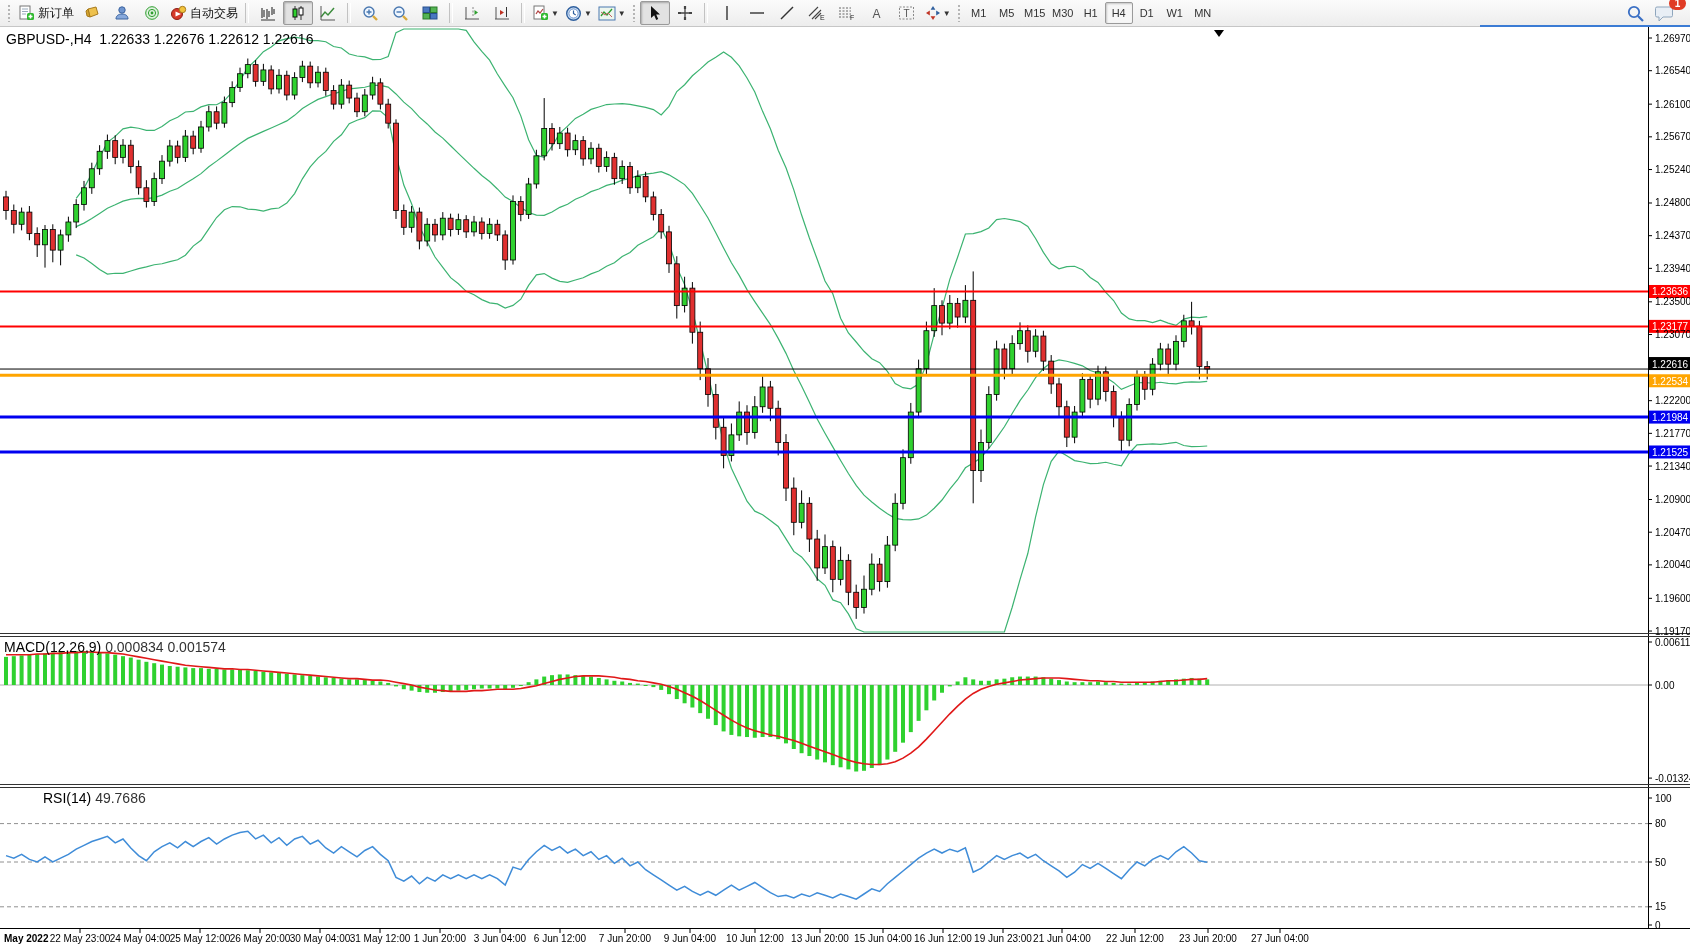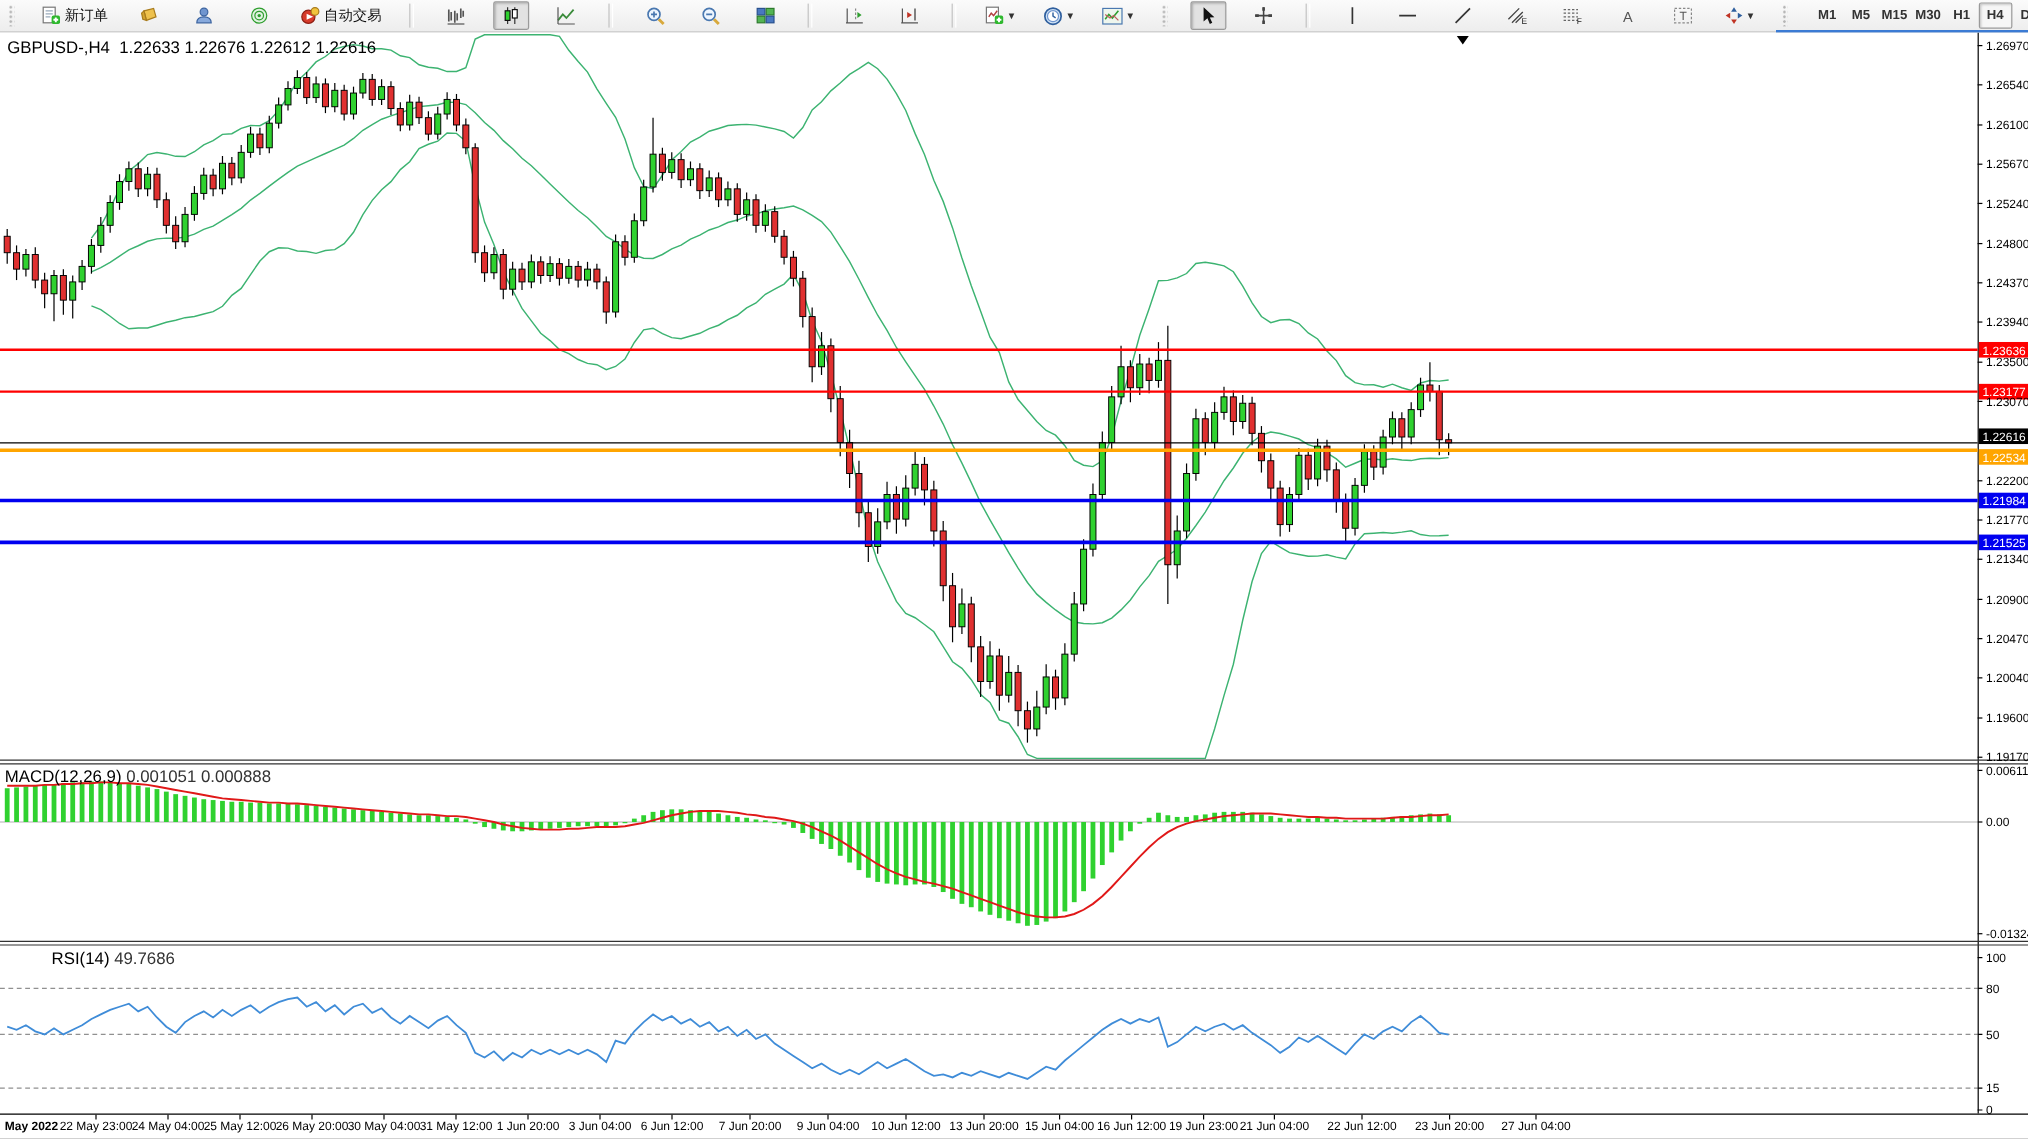--- a/index.html
+++ b/index.html
@@ -1,29 +1,29 @@
 <!DOCTYPE html>
 <html><head>
 <meta charset="utf-8">
 <style>
   html,body{margin:0;padding:0;background:#888;}
   #app{position:relative;width:1690px;height:949px;background:#fff;overflow:hidden;
        font-family:"Liberation Sans",sans-serif;-webkit-font-smoothing:none;}
   
   #toolbar{position:absolute;left:0;top:0;width:1690px;height:27px;background:linear-gradient(#fbfbfb,#ededed);
-           border-bottom:1px solid #c6c6c6;display:flex;align-items:center;padding:0 4px;box-sizing:border-box;z-index:50;gap:16px;}
+           border-bottom:1px solid #c6c6c6;display:flex;align-items:center;padding:0 4px;box-sizing:border-box;z-index:50;}
   .grip{width:5px;height:18px;margin:0 3px;background-image:radial-gradient(circle,#b5b5b5 1px,transparent 1.2px);
         background-size:4px 4px;flex:none;}
   .sep{width:2px;height:20px;margin:0 4px;border-left:1px solid #c2c2c2;border-right:1px solid #fff;flex:none;}
   .tbtn{display:flex;align-items:center;justify-content:center;height:22px;min-width:24px;padding:0 2px;
         border:1px solid transparent;border-radius:2px;flex:none;cursor:default;}
   .tbtn.pressed{border:1px solid #9a9a9a;background:#e2e2e2;box-shadow:inset 1px 1px 2px rgba(0,0,0,.25);}
   .tlabel{font-size:12px;color:#111;margin-left:3px;white-space:nowrap;}
   .caret{font-size:8px;color:#333;margin-left:2px;}
-  .tf{font-size:11px;font-weight:bold;color:#333;width:26px;height:20px;display:flex;align-items:center;
+  .tf{font-size:11px;font-weight:normal;color:#333;width:26px;height:20px;display:flex;align-items:center;
       justify-content:center;border:1px solid transparent;border-radius:2px;flex:none;}
   .tf.pressed{border:1px solid #9a9a9a;background:#f6f6f6;box-shadow:inset 1px 1px 2px rgba(0,0,0,.2);}
   #right-icons{margin-left:auto;display:flex;align-items:center;}
   #notif-badge{position:absolute;top:-5px;right:-7px;background:#e03b24;color:#fff;font-size:10px;font-weight:bold;
                border-radius:8px;min-width:13px;height:13px;line-height:13px;text-align:center;padding:0 2px;}
   #toolbar-accent{position:absolute;right:0;top:25px;width:210px;height:2px;background:#3b7bd4;z-index:51;}
   
   .panel-label{position:absolute;font-size:14px;color:#000;z-index:20;white-space:pre;}
   #symbol-header{left:6px;top:31px;}
   #macd-label{left:4px;top:639px;}
@@ -263,21 +263,21 @@
         <svg width="20" height="18" viewBox="0 0 20 18">
           <path d="M2 3h14a1.5 1.5 0 011.5 1.5v7A1.5 1.5 0 0116 13H8l-4 4v-4H2A1.5 1.5 0 01.5 11.5v-7A1.5 1.5 0 012 3z" fill="#e8eef5" stroke="#8fa6bd"></path>
         </svg>
         <span id="notif-badge">1</span>
       </div>
     </div>
   </div>
   <div id="toolbar-accent"></div>
 
   <div class="panel-label" id="symbol-header">GBPUSD-,H4  1.22633 1.22676 1.22612 1.22616</div>
-  <div class="panel-label" id="macd-label"><span>MACD(12,26,9)</span> <span class="ind-vals">0.001051 0.000888</span></div>
+  <div class="panel-label" id="macd-label"><span>MACD(12,26,9)</span> <span class="ind-vals">0.000834 0.001574</span></div>
   <div class="panel-label" id="rsi-label"><span>RSI(14)</span> <span class="ind-vals">49.7686</span></div>
 
   <svg id="chart-svg" width="1690" height="949" viewBox="0 0 1690 949" style="position:absolute;left:0;top:0;">
       <line x1="1648.5" y1="27" x2="1648.5" y2="928" stroke="#000" stroke-width="1"></line>
       <line x1="0" y1="633.5" x2="1690" y2="633.5" stroke="#333"></line>
       <line x1="0" y1="636.5" x2="1690" y2="636.5" stroke="#333"></line>
       <line x1="0" y1="784.5" x2="1690" y2="784.5" stroke="#333"></line>
       <line x1="0" y1="787.5" x2="1690" y2="787.5" stroke="#333"></line>
       <line x1="0" y1="928.5" x2="1690" y2="928.5" stroke="#000"></line>
       <polyline points="76.2,198.41561607354532 84,188.13152143597077 91.8,173.59772157593827 99.6,157.2442826122686 107.39999999999999,142.3801209107795 115.2,136.35286510474072 123,128.7918530885645 130.8,127.05082529380003 138.6,128.26299249908874 146.4,130.28082951888263 154.2,130.44959557159004 162,126.45408537192449 169.79999999999998,120.72839105728097 177.6,117.2043158752609 185.4,111.98623023084642 193.2,111.42176930736213 201,106.92423843551703 208.79999999999998,104.62857500865499 216.6,104.74220367819703 224.4,100.56464284938978 232.2,92.08323452592742 240,80.4322885556247 247.79999999999998,67.66033101413298 255.6,60.24903433522013 263.4,51.612885287192306 271.2,47.08373520804156 279,40.869667796663 286.8,38.69274556652508 294.59999999999997,37.17909374643839 302.4,38.371969121694065 310.2,40.63685182967472 318,40.59903755135923 325.8,41.78152004721986 333.59999999999997,46.51616786374174 341.4,48.00102695656024 349.2,53.96340137310486 357,56.005420313882155 364.8,56.849358208118616 372.59999999999997,59.652879966041716 380.4,59.51483844385143 388.2,56.47462969694037 396,32.599656031268175 403.8,29 411.59999999999997,29 419.4,29 427.2,29 435,29 442.8,29 450.59999999999997,29 458.4,29 466.2,30.335881191939542 474,41.89840225496093 481.8,51.3179378344598 489.59999999999997,60.114535929455144 497.4,73.98826307728288 505.2,86.0909610703608 513,97.70915623131377 520.8,115.84498419916545 528.6,139.741950515981 536.4,155.40947566554976 544.1999999999999,157.29152996094183 552,146.05409387030602 559.8,133.38330766053733 567.6,126.1878102192419 575.4,118.41281197871204 583.1999999999999,114.17729721797046 591,109.37752243616688 598.8,107.04621168326071 606.6,104.54411616463405 614.4,104.00685835302971 622.1999999999999,103.66681188723688 630,104.28720882241348 637.8,105.86574529233373 645.6,107.36379959387168 653.4,109.54864970975576 661.1999999999999,115.01635169882363 669,106.31895374697636 676.8,91.5440637716546 684.6,84.75935443405444 692.4,75.74017741264753 700.1999999999999,69.15578541831476 708,61.99244852745073 715.8,57.24725183465386 723.6,52.04526753215921 731.4,57.25482346587228 739.1999999999999,65.90081604234393 747,77.97228847771625 754.8,92.03211692328827 762.6,111.36529612242595 770.4,128.70349485270572 778.1999999999999,150.25794158683058 786,167.8221011929104 793.8,189.90805592380363 801.6,215.06473852685107 809.4,238.03671237538492 817.1999999999999,259.2880290877888 825,280.99961519971686 832.8,293.79866710620365 840.6,318.2579463396803 848.4,332.99354504592793 856.1999999999999,342.01436047170284 864,351.3030954806576 871.8,358.6894011580884 879.6,362.6616207105038 887.4,371.395304867981 895.1999999999999,383.6469689388795 903,387.6808364705061 910.8,388.8401758321395 918.6,384.0427097886592 926.4,364.15500756068093 934.1999999999999,334.13618598379816 942,308.12255769203546 949.8,279.3557050327745 957.6,257.24552452793284 965.4,233.98779812639484 973.1999999999999,233.65317357089174 981,231.5768691246544 988.8,227.93977941393783 996.6,219.57584197991747 1004.4,218.4946231972785 1012.1999999999999,219.85028920592944 1020,221.59454937397498 1027.8,226.45771097907638 1035.6,238.5113958335691 1043.3999999999999,252.37883630659385 1051.2,263.76376906619475 1059,268.8290140613849 1066.8,266.6261582051145 1074.6,266.25526798689555 1082.3999999999999,269.6526221583697 1090.2,277.4504288857829 1098,282.4591644576198 1105.8,292.44249526992246 1113.6,300.50734203475 1121.3999999999999,313.02811323497207 1129.2,318.90609960765187 1137,320.7174152391309 1144.8,320.6109826870176 1152.6,322.67793087371865 1160.3999999999999,320.14849326058675 1168.2,323.1135206261535 1176,325.35093607953934 1183.8,319.1277872860263 1191.6,317.05866216545667 1199.3999999999999,317.6238645271438 1207.2,316.63803091338656" fill="none" stroke="#3cb371" stroke-width="1.2"></polyline>

